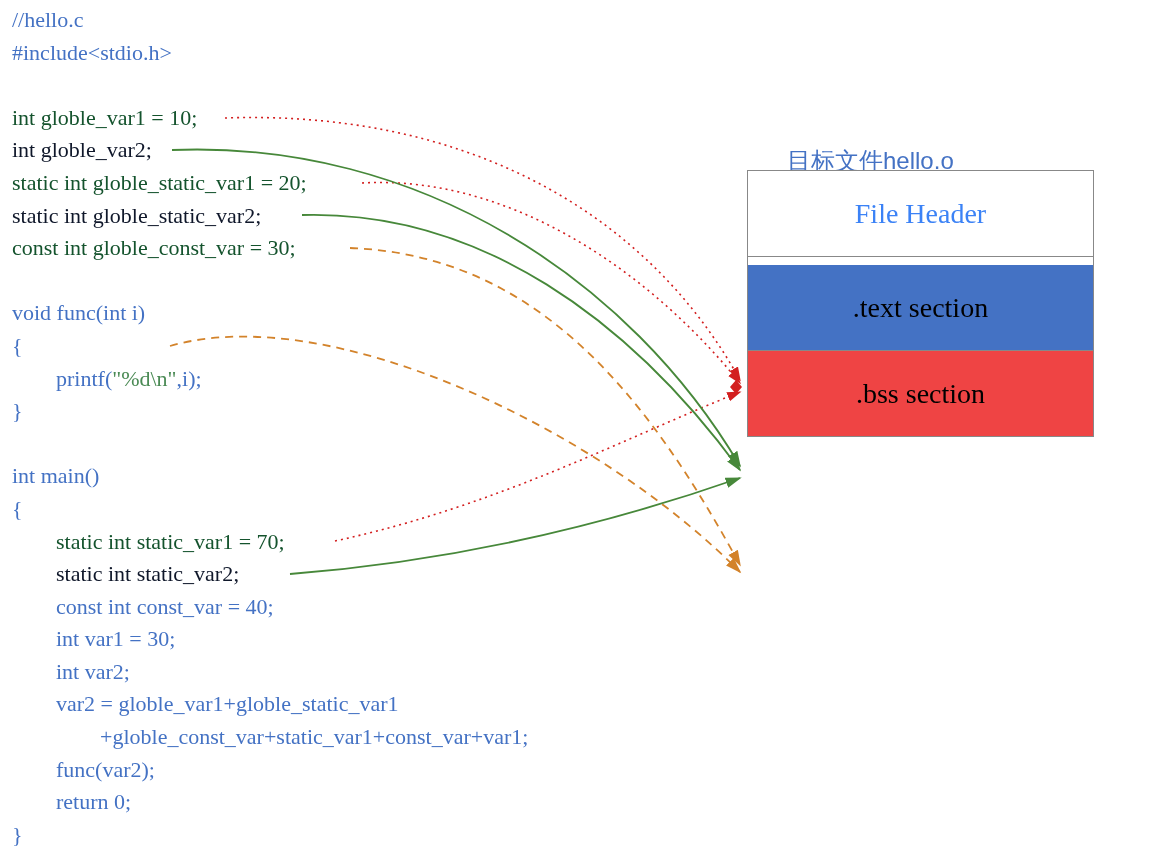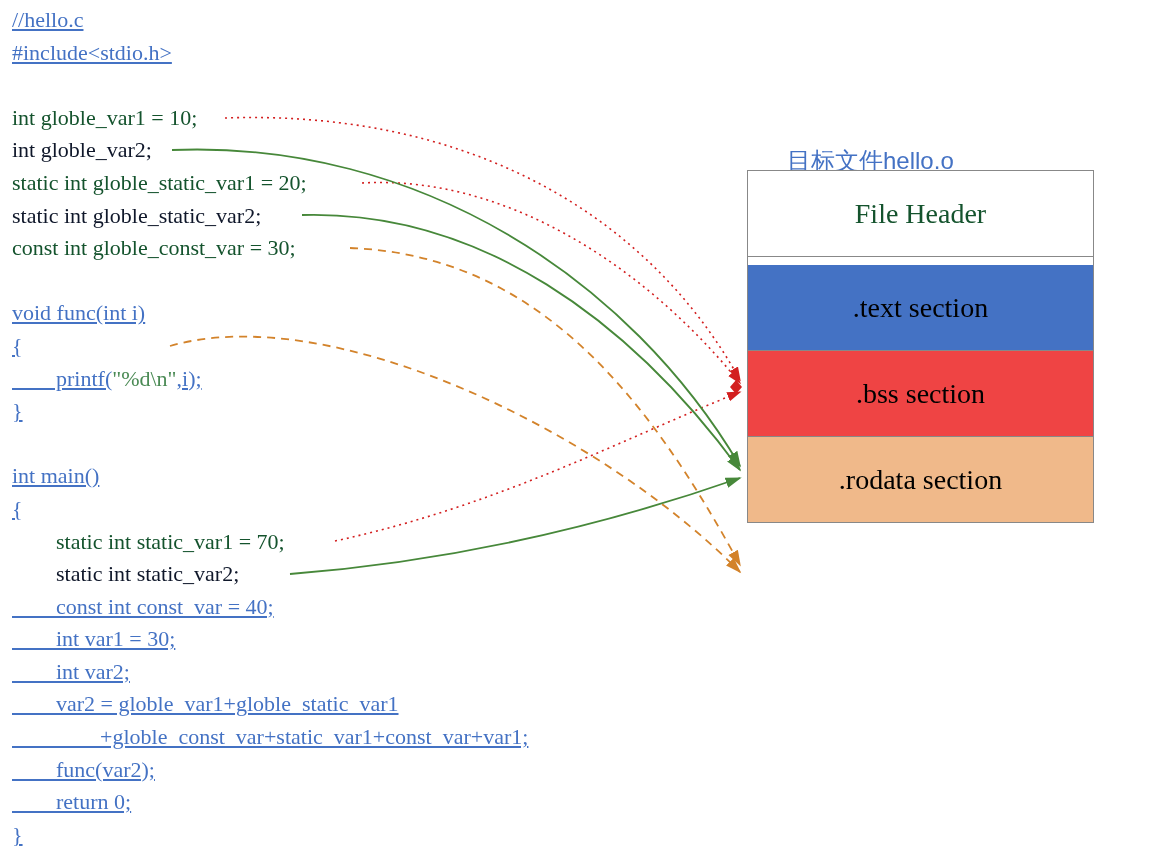--- a/index.html
+++ b/index.html
@@ -17,21 +17,21 @@
     top: 4px;
     font-size: 22px;
     line-height: 32.6px;
     white-space: pre;
     color: #4472c4;
   }
   .code span.red { color: #14532d; }
   .code span.green { color: #0f172a; text-align: right; }
   .code span.orange { color: #14532d; font-family: Liberation Serif, serif; }
   .code span.str { color: #4a8a54; }
-  .code span.blue { color: #4472c4; text-decoration: underline; }
+  .code span.blue { color: #4472c4; }
 
   .obj-title {
     position: absolute;
     left: 787px;
     top: 145px;
     font-size: 24px;
     color: #4472c4;
     font-family: "Microsoft YaHei", Arial, sans-serif;
   }
   .sections {
@@ -43,21 +43,21 @@
   }
   .section {
     height: 85px;
     text-align: center;
     font-size: 28px;
     font-family: "Times New Roman", serif;
     line-height: 85px;
     border-bottom: 1px solid #888;
   }
   .section:last-child { border-bottom: none; }
-  .s-header { background: #ffffff; color: #14532d; }
+  .s-header { background: #ffffff; color: #3b82f6; }
   .s-text   { background: #4472c4; color: #000; margin-top: 8px; }
   .s-data   { background: #ed2024; color: #000; }
   .s-bss    { background: #ef4444; color: #000; }
   .s-rodata { background: #f0b98a; color: #000; }
 
   svg.arrows {
     position: absolute;
     left: 0;
     top: 0;
     pointer-events: none;
@@ -92,21 +92,20 @@
 <span class="blue">        func(var2);</span>
 <span class="blue">        return 0;</span>
 <span class="blue">}</span></div>
 
 <div class="obj-title">目标文件hello.o</div>
 
 <div class="sections">
   <div class="section s-header">File Header</div>
   <div class="section s-text">.text section</div>
   <div class="section s-bss">.bss section</div>
-  <div class="section s-rodata">.rodata section</div>
 </div>
 
 <svg class="arrows" width="1155" height="853">
   <defs>
     <marker id="ah-red" markerWidth="10" markerHeight="10" refX="8" refY="3" orient="auto">
       <path d="M0,0 L0,6 L9,3 z" fill="#d31f1f"></path>
     </marker>
     <marker id="ah-green" markerWidth="10" markerHeight="10" refX="8" refY="3" orient="auto">
       <path d="M0,0 L0,6 L9,3 z" fill="#47883a"></path>
     </marker>

